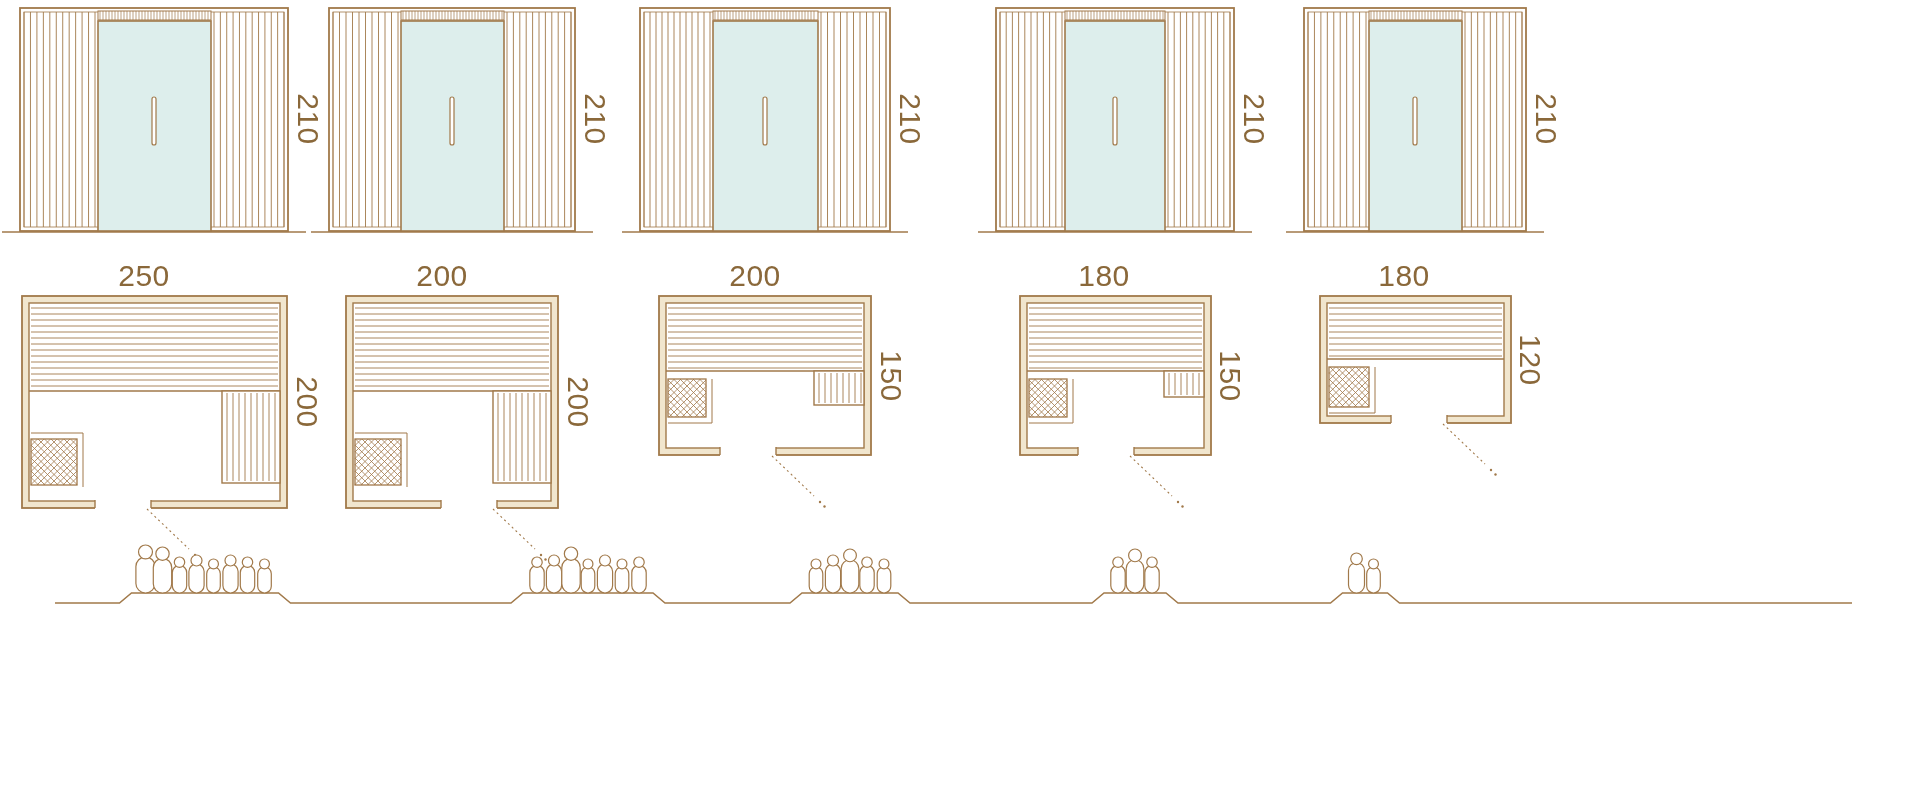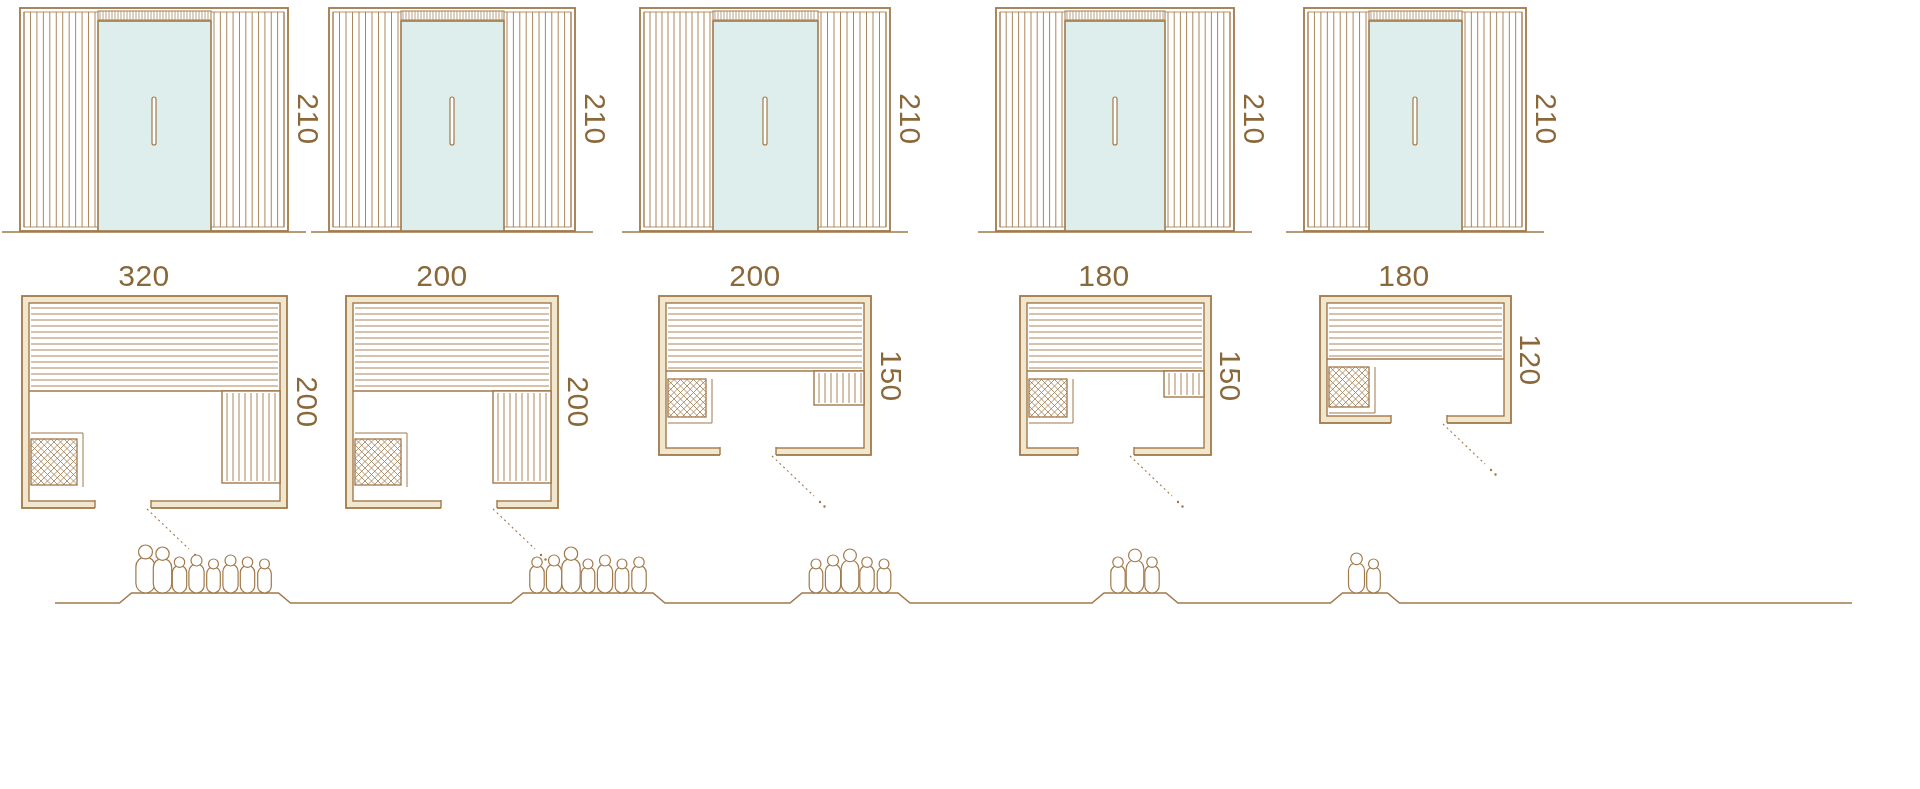--- a/index.html
+++ b/index.html
@@ -683,21 +683,21 @@
         </g>
       </g>
     </svg>
 
   <div class="dim-label rot" style="left:268px;top:103px">210</div>
   <div class="dim-label rot" style="left:555px;top:103px">210</div>
   <div class="dim-label rot" style="left:870px;top:103px">210</div>
   <div class="dim-label rot" style="left:1214px;top:103px">210</div>
   <div class="dim-label rot" style="left:1506px;top:103px">210</div>
 
-  <div class="dim-label" style="left:104px;top:260px">320</div>
+  <div class="dim-label" style="left:104px;top:260px">250</div>
   <div class="dim-label" style="left:402px;top:260px">200</div>
   <div class="dim-label" style="left:715px;top:260px">200</div>
   <div class="dim-label" style="left:1064px;top:260px">180</div>
   <div class="dim-label" style="left:1364px;top:260px">180</div>
 
   <div class="dim-label rot" style="left:267px;top:386px">200</div>
   <div class="dim-label rot" style="left:538px;top:386px">200</div>
   <div class="dim-label rot" style="left:851px;top:360px">150</div>
   <div class="dim-label rot" style="left:1190px;top:360px">150</div>
   <div class="dim-label rot" style="left:1490px;top:344px">120</div>

